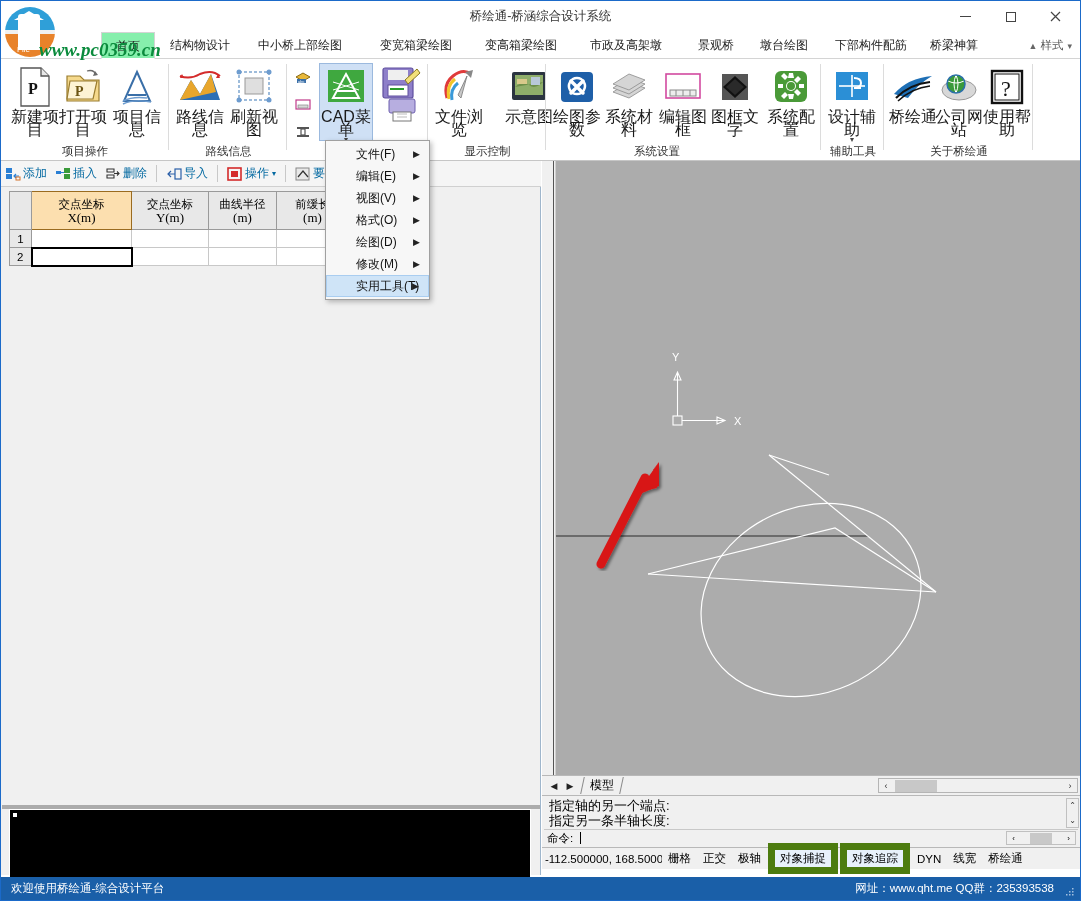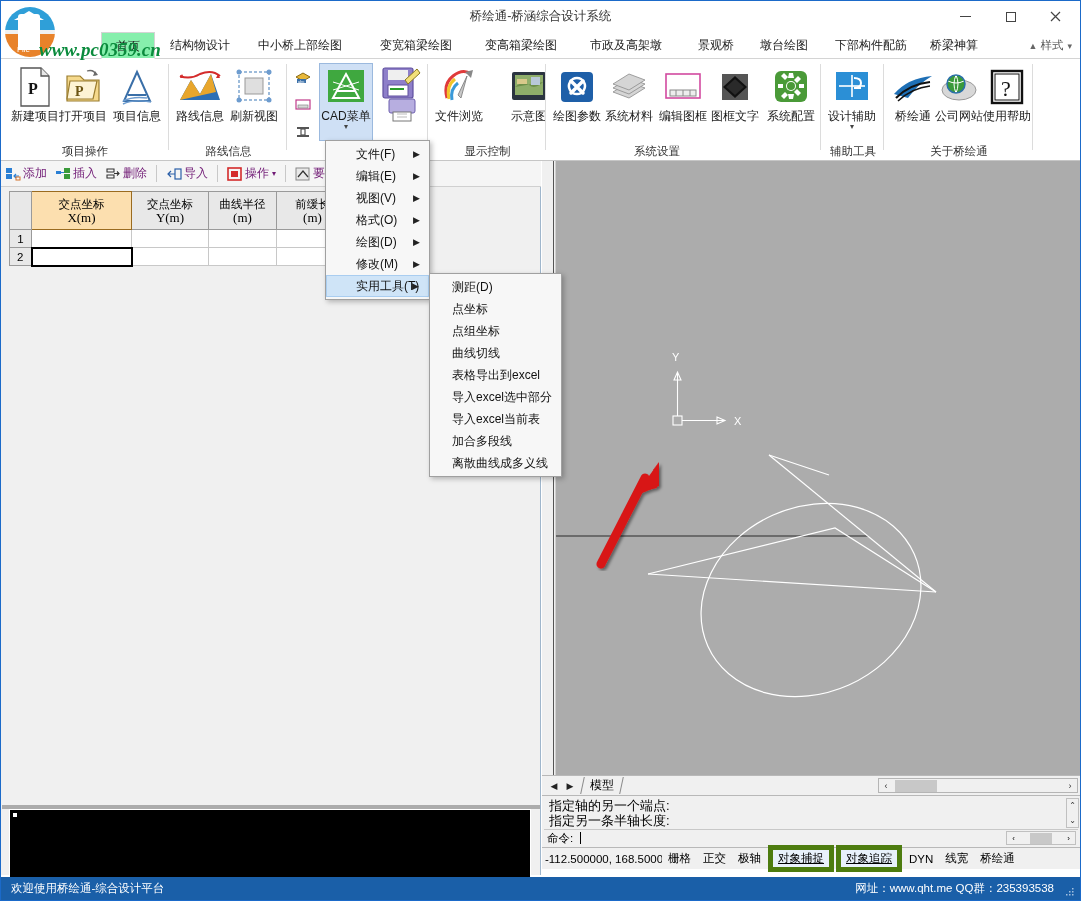--- a/index.html
+++ b/index.html
@@ -62,38 +62,38 @@
   .rgroup { position:absolute; top:0; height:102px; }
   .rgroup .glabel { position:absolute; bottom:2px; left:0; width:100%;
                     text-align:center; font-size:11.5px; color:#333; }
   .rgroup .gsep { position:absolute; right:0; top:5px; width:1px; height:86px;
                   background:#dcdcdc; }
   .rbtn { position:absolute; top:5px; width:52px; height:76px; text-align:center;
           cursor:default; }
   .rbtn.sel { background:#cfe0f5; outline:1px solid #9bb9de; }
   .rbtn .ico { height:46px; display:flex; align-items:center;
                justify-content:center; }
-  .rbtn .cap { font-size:12px; color:#1a1a1a; line-height:13px; }
+  .rbtn .cap { font-size:16px; color:#1a1a1a; line-height:13px; }
   .rbtn .drop { font-size:8px; color:#444; line-height:8px; }
 
   
   .minicol { position:absolute; top:6px; width:26px; height:80px;
              display:flex; flex-direction:column; align-items:center;
              justify-content:space-around; }
   .minibtn { width:22px; height:20px; display:flex; align-items:center;
              justify-content:center; }
 
   
   .leftpanel { position:absolute; left:0; top:160px; width:540px; height:714px;
                background:#f0f0f0; border-right:1px solid #9fb6cc; }
   .lp-toolbar { position:absolute; left:0; top:0; width:540px; height:26px;
                 background:#f5f5f5; border-bottom:1px solid #d0d0d0;
                 display:flex; align-items:center; overflow:hidden; }
   .tbitem { display:flex; align-items:center; height:22px; padding:0 4px;
-            font-size:12px; color:#701a75; white-space:nowrap; cursor:default; }
+            font-size:12px; color:#0369a1; white-space:nowrap; cursor:default; }
   .tbsep { width:1px; height:17px; background:#c8c8c8; margin:0 5px; }
   .tbico { width:16px; height:16px; margin-right:2px; display:inline-flex;
            align-items:center; justify-content:center; }
 
   .grid { position:absolute; left:8px; top:30px; width:532px; }
   table.dg { border-collapse:collapse; table-layout:fixed; }
   table.dg th { background:#e8e8e8; border:1px solid #9a9a9a;
                 font-size:11.5px; font-weight:normal; color:#000;
                 height:38px; padding:0; vertical-align:middle; }
   table.dg th.hl { background:#fcdfaf; border:1px solid #9a6b1f; }
@@ -160,21 +160,21 @@
                  display:flex; align-items:center; justify-content:space-between; }
   .cmdline-scr .arw { width:13px; text-align:center; font-size:8px; }
   .cmdline-scr .thumb { width:22px; height:11px; background:#c8c8c8; }
 
   .statusbar { position:absolute; left:541px; top:846px; width:538px; height:22px;
                background:#f0f0f0; border-top:1px solid #b8b8b8;
                display:flex; align-items:center; font-size:11.5px; }
   .coords { padding:0 3px; white-space:nowrap; overflow:hidden;
             font-family:"Liberation Sans",sans-serif; }
   .sbitem { padding:1px 5px; margin:0 1px; white-space:nowrap; cursor:default; }
-  .sbitem.on { border:5px solid #4d7c0f; background:#e8f1fb;text-decoration:underline; }
+  .sbitem.on { border:7px solid #4d7c0f; background:#e8f1fb; }
 
   
   .bluebar { position:absolute; left:0; bottom:0; width:1079px; height:23px;
              background:#1a5fa8; color:#fff; font-size:11.5px; }
   .bluebar .lf { position:absolute; left:10px; top:4px; }
   .bluebar .rt { position:absolute; right:26px; top:4px; }
   .bluebar .grip { position:absolute; right:5px; bottom:3px; width:10px;
                    height:10px; opacity:.75; }
 
   
@@ -754,25 +754,14 @@
     <div class="mitem">
         <span>修改(M)</span>
         <span class="arrow">▶</span>
       </div>
     <div class="mitem sel">
         <span>实用工具(T)</span>
         <span class="arrow">▶</span>
       </div>
   </div>
 
-  <div class="menu" id="menu-tools">
-    <div class="mitem">测距(D)</div>
-    <div class="mitem">点坐标</div>
-    <div class="mitem">点组坐标</div>
-    <div class="mitem">曲线切线</div>
-    <div class="mitem">表格导出到excel</div>
-    <div class="mitem">导入excel选中部分</div>
-    <div class="mitem">导入excel当前表</div>
-    <div class="mitem">加合多段线</div>
-    <div class="mitem">离散曲线成多义线</div>
-  </div>
 
 </div>
 
 </body></html>

